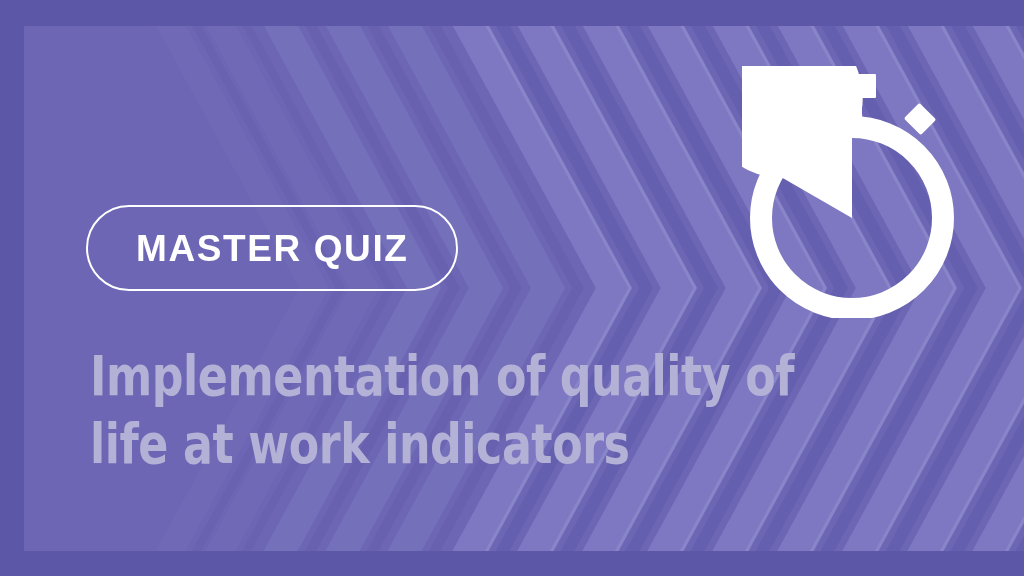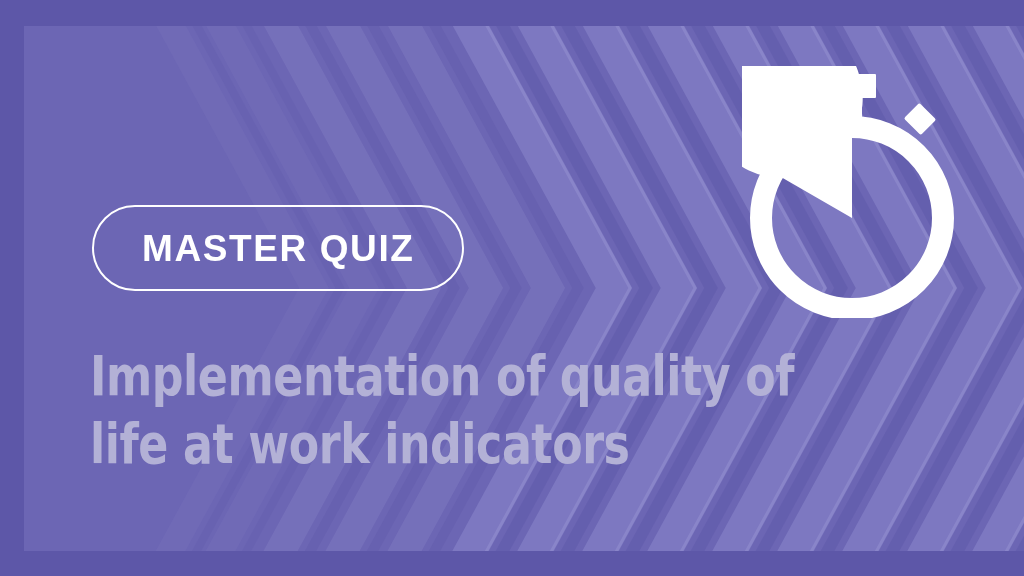--- a/index.html
+++ b/index.html
@@ -35,21 +35,21 @@
     left: 0;
     top: 0;
     width: 1000px;
     height: 525px;
     display: block;
   }
 
   
   #badge {
     position: absolute;
-    left: 68px;
+    left: 62px;
     top: 179px;
     height: 86px;
     box-sizing: border-box;
     padding: 0 48px;
     display: flex;
     align-items: center;
     justify-content: center;
     border: 2px solid #ffffff;
     border-radius: 999px;
     background: transparent;

